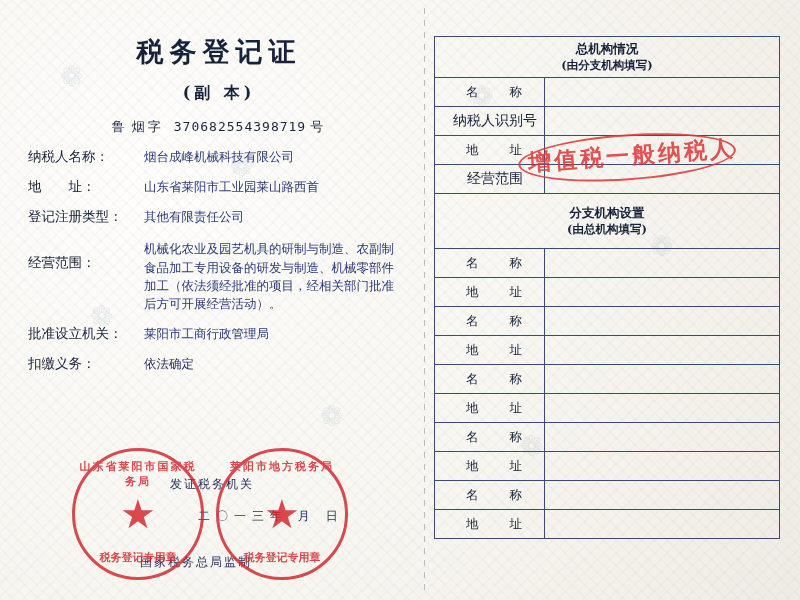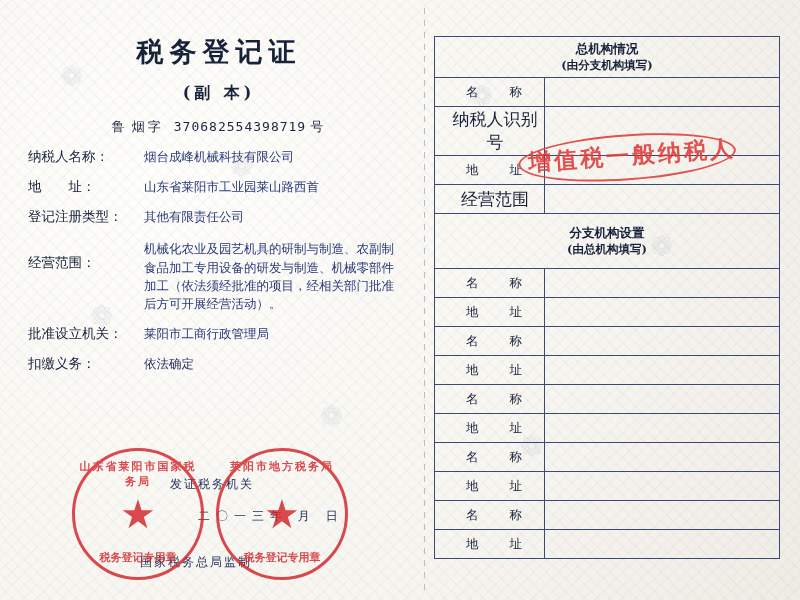--- a/index.html
+++ b/index.html
@@ -98,21 +98,21 @@
   }
   table.grid td{
     border:1px solid #3a4a74;
     height:26px;font-size:12.5px;color:#16213a;
     text-align:center;vertical-align:middle;
   }
   td.hdr{
     font-weight:bold;font-size:13px;line-height:1.35;padding:4px 0;
   }
   td.key{width:96px;letter-spacing:2px;padding-left:12px;}
-  td.key.tight{letter-spacing:0px;font-size:17px;margin-left:44px;}
+  td.key.tight{letter-spacing:0px;font-size:14px;margin-left:44px;}
   td.blank{}
   .hdr .sub{display:block;font-size:11.5px;font-weight:bold;}
   
   .stamp{
     position:absolute;border:3px solid #d2232a;border-radius:50%;
     color:#d2232a;opacity:.82;pointer-events:none;
   }
   .stamp .star{
     position:absolute;left:50%;top:50%;transform:translate(-50%,-50%);
     font-size:40px;line-height:1;color:#d2232a;

